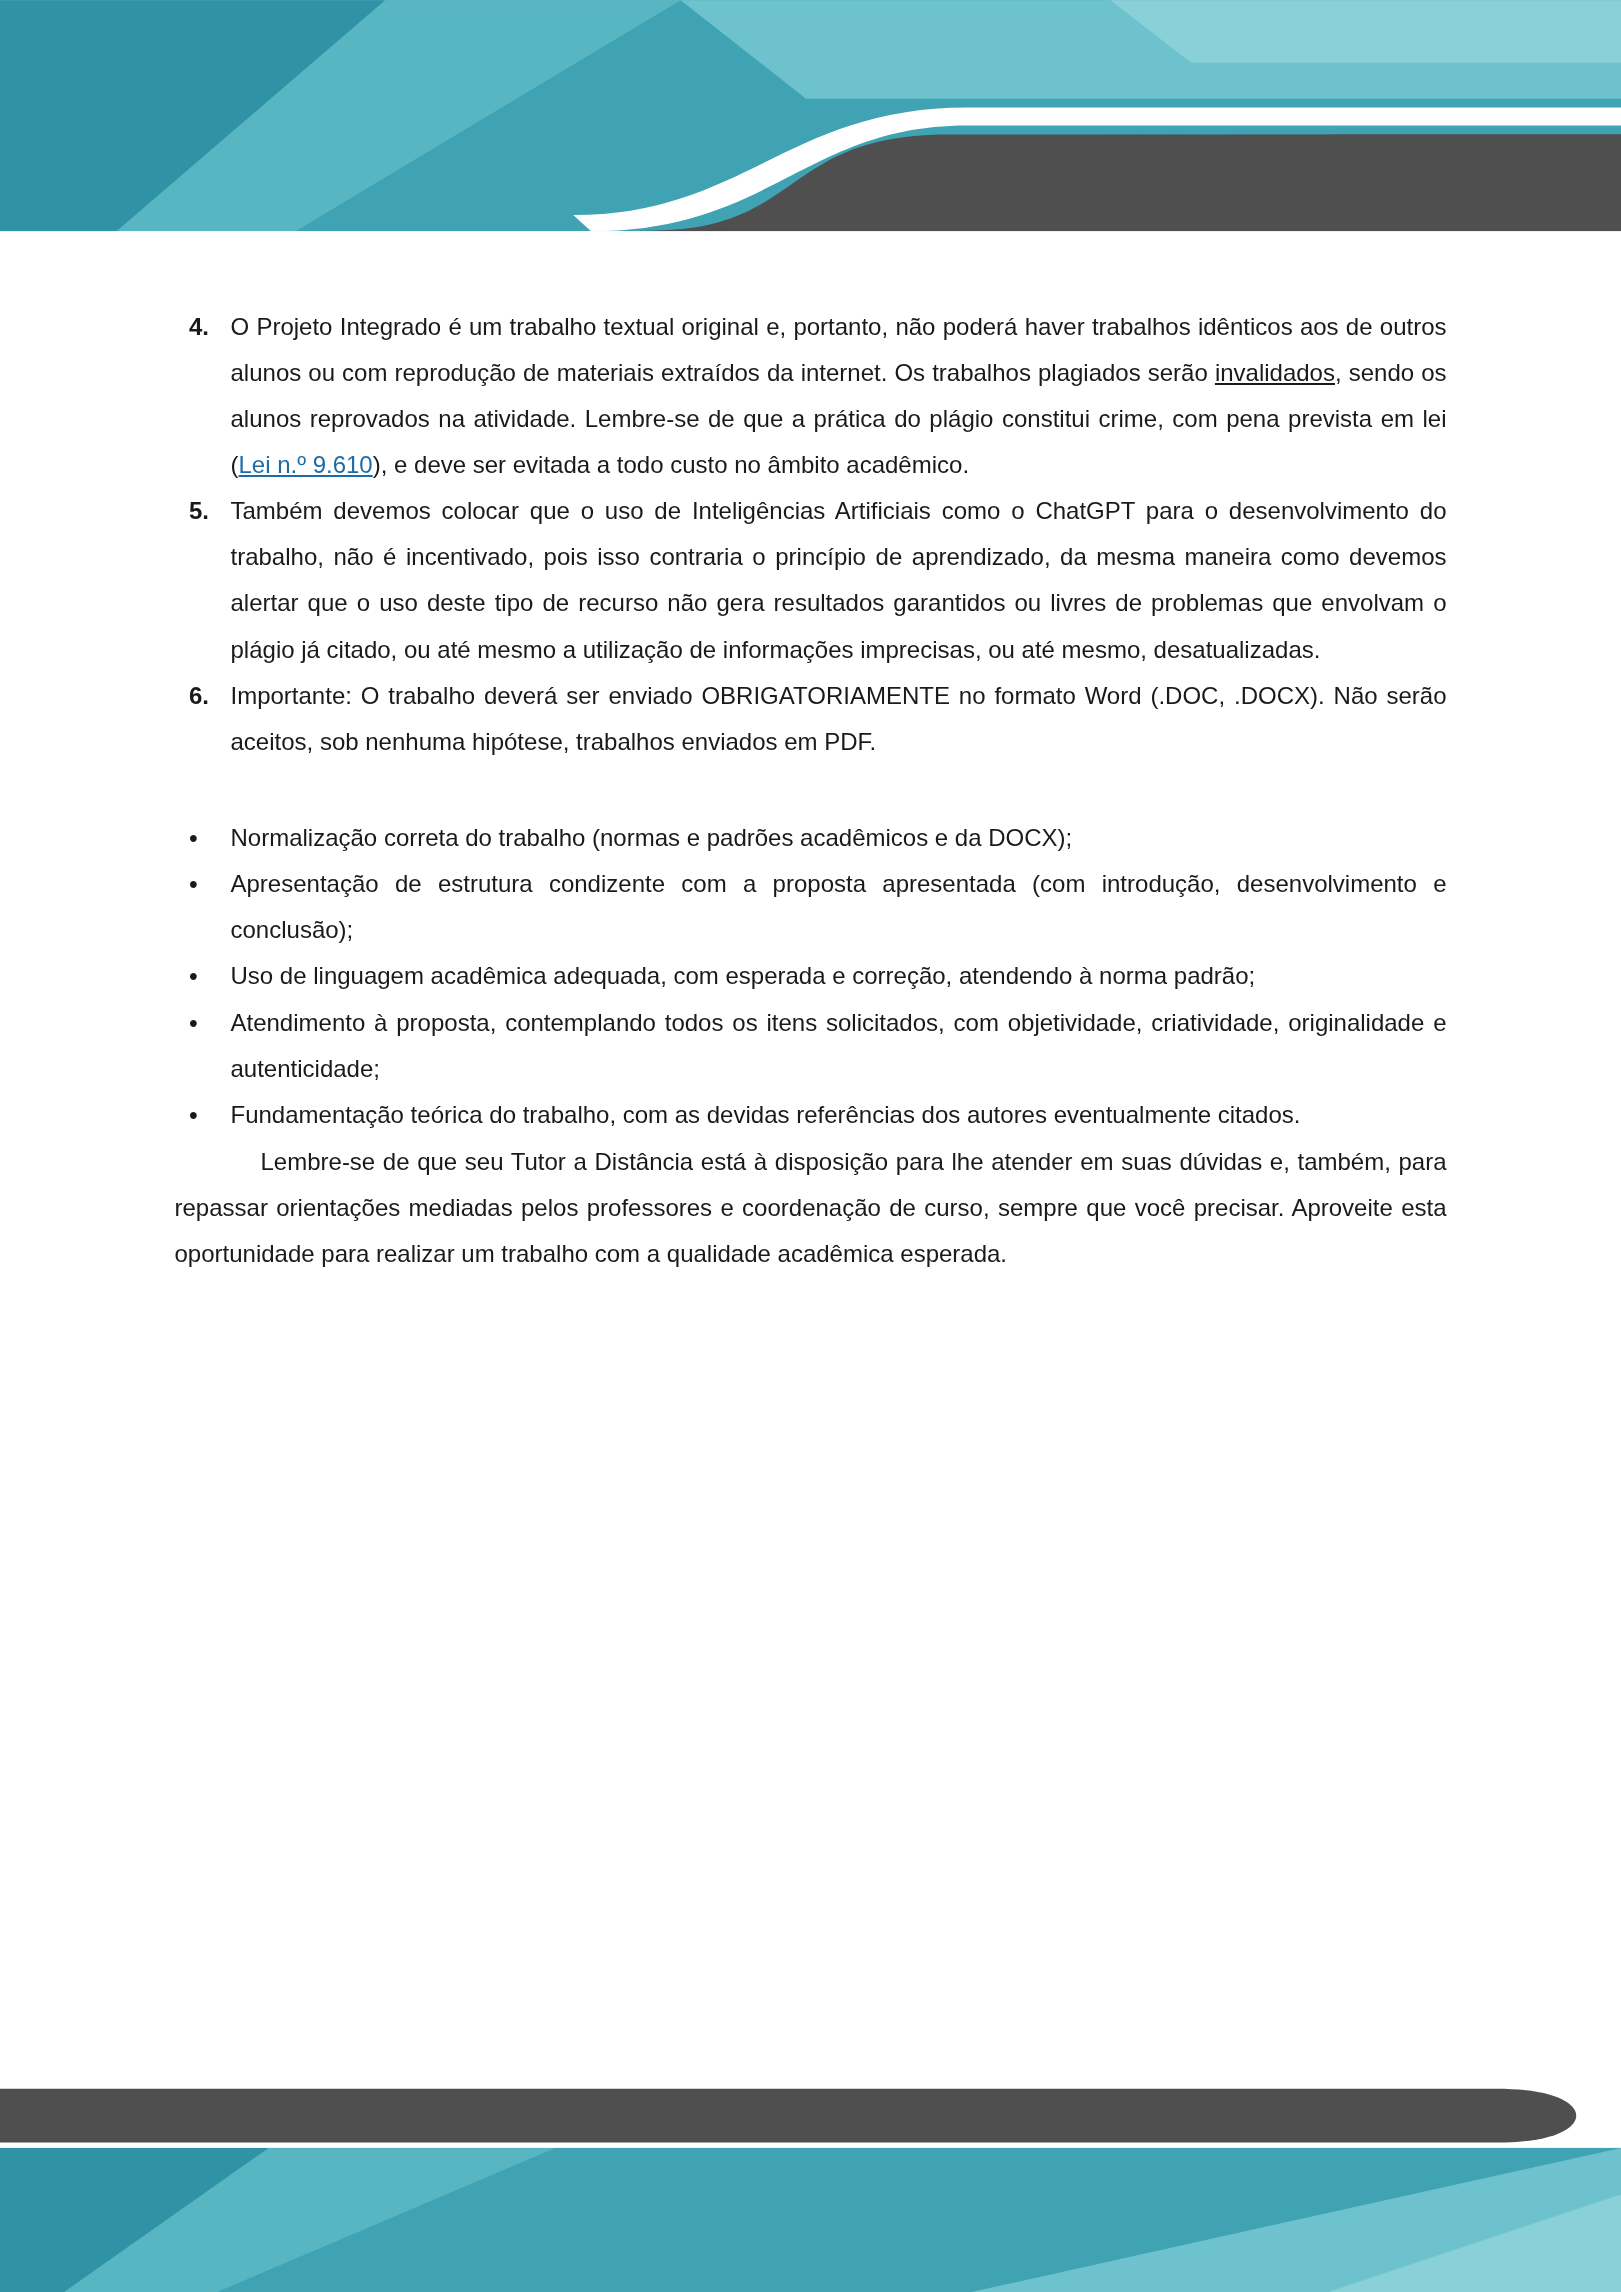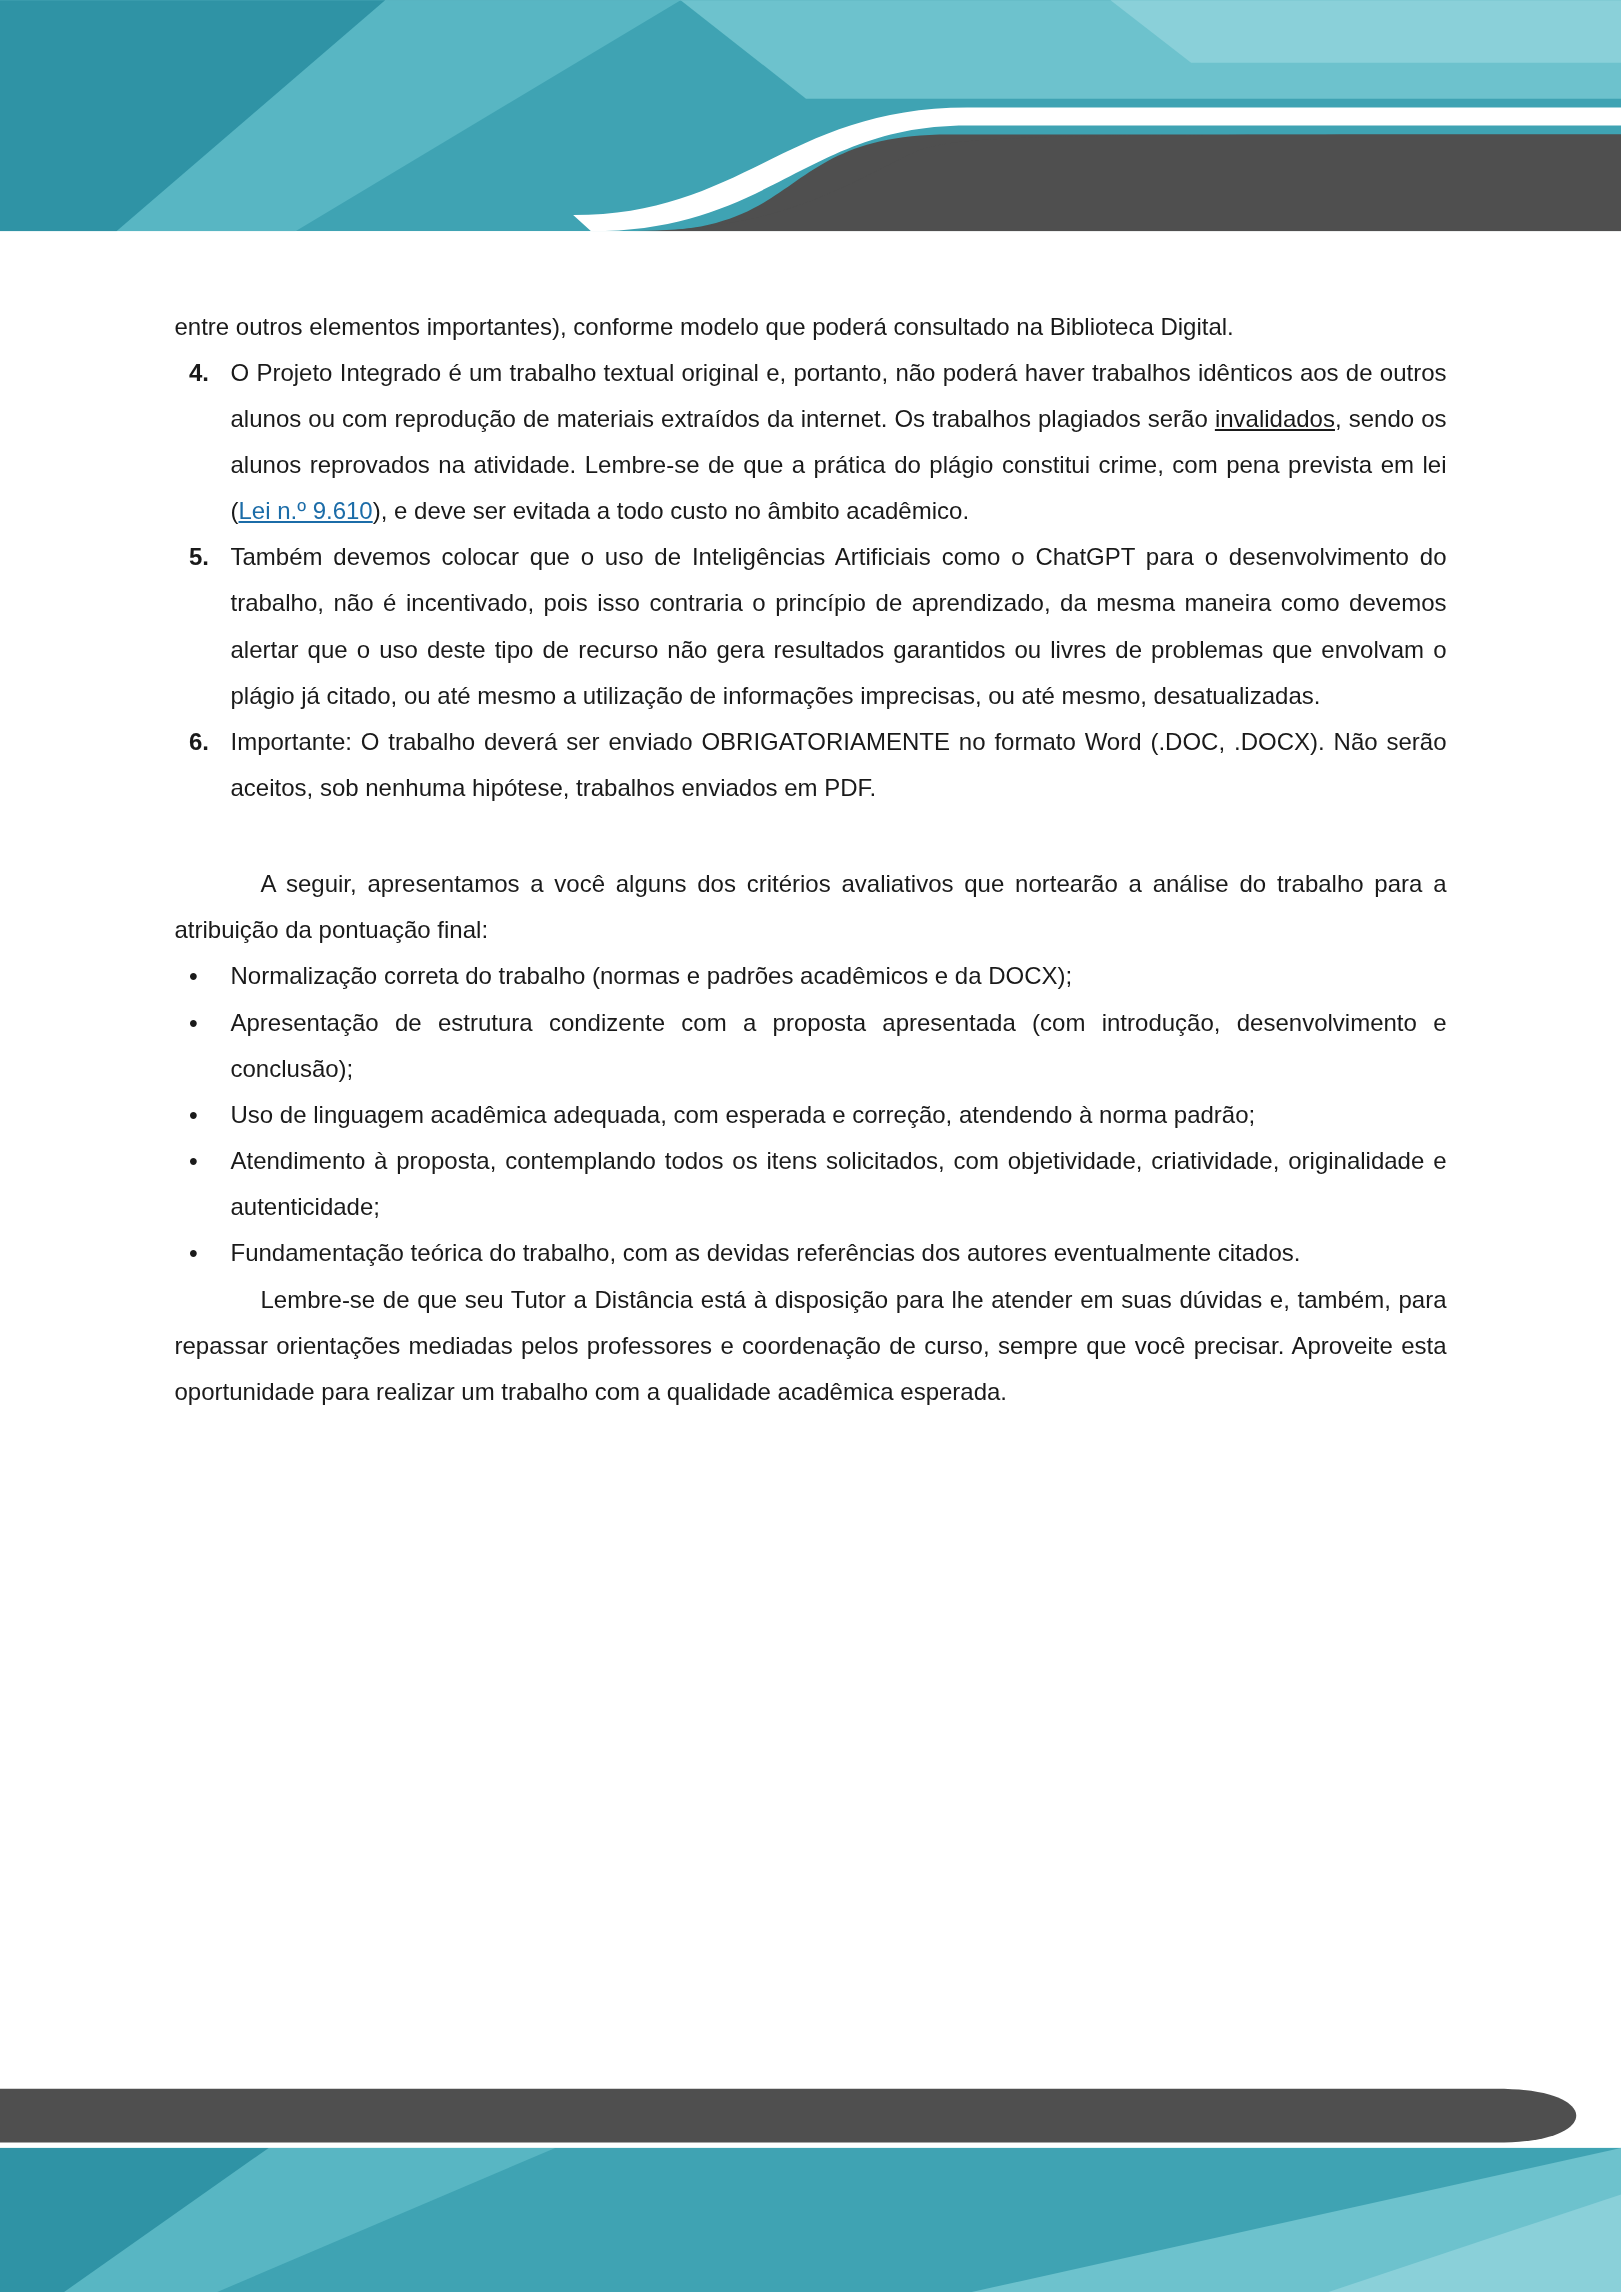--- a/index.html
+++ b/index.html
@@ -153,21 +153,20 @@
 
     <path d="M 660,258 C 860,258 900,140 1080,140 L 1810,140 L 1810,120 L 1080,120 C 880,120 830,240 640,240 Z" fill="#ffffff"></path>
 
     <rect x="0" y="258" width="1810" height="32" fill="#ffffff"></rect>
   </svg>
 </div>
 
 <div class="content">
   <div class="body-block">
 
-    <p class="para cont-para">entre outros elementos importantes), conforme modelo que poderá consultado na Biblioteca Digital.</p>
 
     <ol class="num-list">
 
       <li class="num-item">
         <span class="num-marker">4.</span>
         <span class="num-text"><span>O Projeto Integrado é um trabalho textual original e, portanto, não poderá haver trabalhos idênticos aos de outros alunos ou com reprodução de materiais extraídos da internet. Os trabalhos plagiados serão </span><span class="u">invalidados</span><span>, sendo os alunos reprovados na atividade. Lembre-se de que a prática do plágio constitui crime, com pena prevista em lei (</span><a class="link" href="#">Lei n.º 9.610</a><span>), e deve ser evitada a todo custo no âmbito acadêmico.</span></span>
       </li>
 
       <li class="num-item">
         <span class="num-marker">5.</span>
@@ -175,21 +174,20 @@
       </li>
 
       <li class="num-item">
         <span class="num-marker">6.</span>
         <span class="num-text"><span class="b">Importante:</span><span> O trabalho deverá ser enviado </span><span class="b">OBRIGATORIAMENTE</span><span> no formato Word (.DOC, .DOCX). </span><span class="b">Não serão aceitos, sob nenhuma hipótese, trabalhos enviados em PDF.</span></span>
       </li>
     </ol>
 
     <div class="spacer-lg"></div>
 
-    <p class="para indent">A seguir, apresentamos a você alguns dos critérios avaliativos que nortearão a análise do trabalho para a atribuição da pontuação final:</p>
 
     <ul class="bullet-list">
       <li class="bullet-item">
         <span class="bullet-marker">•</span>
         <span class="bullet-text">Normalização correta do trabalho (normas e padrões acadêmicos e da DOCX);</span>
       </li>
       <li class="bullet-item">
         <span class="bullet-marker">•</span>
         <span class="bullet-text">Apresentação de estrutura condizente com a proposta apresentada (com introdução, desenvolvimento e conclusão);</span>
       </li>

